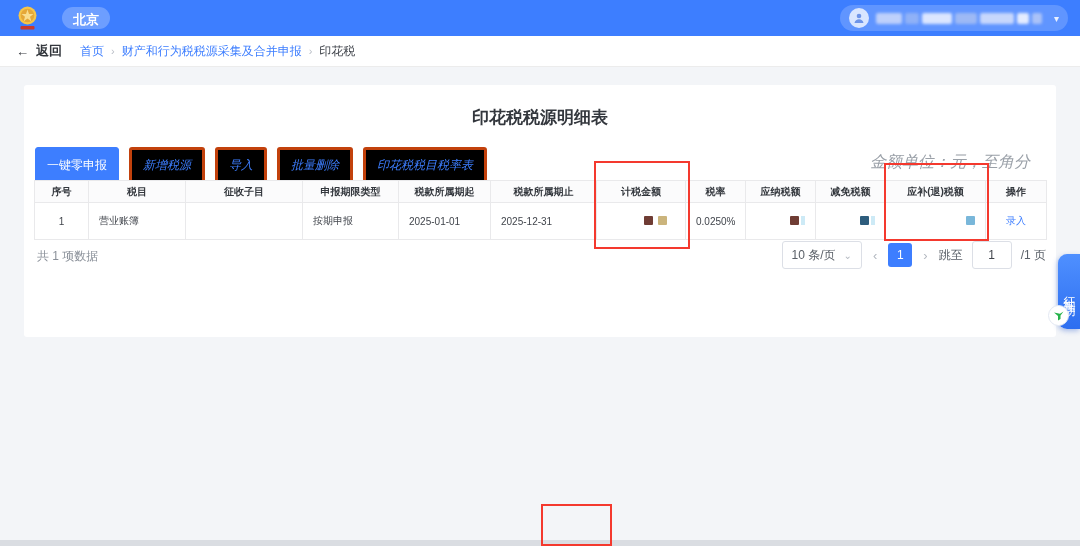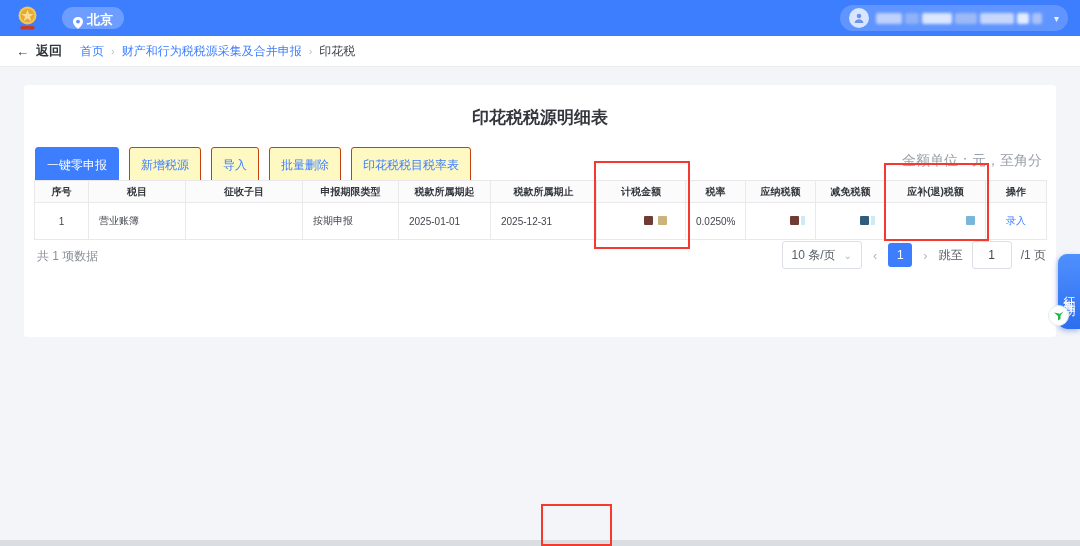--- a/index.html
+++ b/index.html
@@ -3,21 +3,21 @@
 <meta charset="utf-8">
 <style>
   html,body{margin:0;padding:0;}
   body{font-family:"Liberation Sans",sans-serif;}
   .stage{position:relative;width:1080px;height:546px;background:#f3f5f8;overflow:hidden;}
 
   
   .top-header{position:absolute;left:0;top:0;width:1080px;height:36px;background:var(--primary,#3d7eff);display:flex;align-items:center;padding:0 0 0 14px;box-sizing:border-box;}
   .logo{width:27px;height:27px;margin-right:9px;flex:0 0 auto;}
   .app-title{color:#fff;font-size:15px;font-weight:bold;letter-spacing:1px;white-space:nowrap;}
-  .loc-badge{margin-left:12px;height:22px;padding:0 11px;border-radius:12px;background:rgba(255,255,255,.25);display:flex;align-items:flex-end;gap:4px;color:#fff;font-size:13px;font-weight:bold;cursor:pointer;}
+  .loc-badge{margin-left:12px;height:22px;padding:0 11px;border-radius:12px;background:rgba(255,255,255,.25);display:flex;align-items:flex-start;gap:4px;color:#fff;font-size:13px;font-weight:bold;cursor:pointer;flex-direction:column;}
   .user-pill{position:absolute;right:12px;top:5px;height:26px;width:228px;background:rgba(255,255,255,.18);border-radius:13px;display:flex;align-items:center;gap:7px;padding:0 9px;box-sizing:border-box;cursor:pointer;}
   .avatar{width:20px;height:20px;border-radius:50%;background:#d9e6ff;display:flex;align-items:center;justify-content:center;flex:0 0 auto;}
   .redacted-name{flex:1;height:13px;display:flex;gap:3px;align-items:center;filter:blur(1.6px);overflow:hidden;}
   .redacted-name span{display:inline-block;height:11px;border-radius:2px;}
   .redacted-name span:nth-child(1){width:26px;background:#bed0fb;}
   .redacted-name span:nth-child(2){width:14px;background:#8fb1f7;}
   .redacted-name span:nth-child(3){width:30px;background:#dbe6ff;}
   .redacted-name span:nth-child(4){width:22px;background:#9db9f5;}
   .redacted-name span:nth-child(5){width:34px;background:#c7d7fc;}
   .redacted-name span:nth-child(6){width:12px;background:#e4ecff;}
@@ -31,22 +31,22 @@
   .crumb-link{color:var(--primary,#3d7eff);cursor:pointer;}
   .crumb-sep{color:#b9bec6;font-size:11px;}
   .crumb-current{color:#41454c;}
 
   
   .card{position:absolute;left:24px;top:85px;width:1032px;height:252px;background:#fff;border-radius:3px;}
   .card-title{position:absolute;left:0;right:0;top:21px;text-align:center;font-size:17px;font-weight:bold;color:#33373d;}
   .toolbar{position:absolute;left:11px;top:62px;display:flex;gap:10px;}
   .btn{height:37px;padding:0 11px;border-radius:3px;font-size:12px;display:flex;align-items:center;justify-content:center;cursor:pointer;box-sizing:border-box;white-space:nowrap;}
   .btn-primary{background:var(--primary,#3d7eff);border:1px solid var(--primary,#3d7eff);color:#fff;}
-  .btn-outline{background:#fef9c3;border:1px solid #c2410c;color:var(--primary,#3d7eff);}
-  .unit-note{position:absolute;right:14px;top:67px;font-size:14px;color:#9aa0a8;}
+  .btn-outline{background:#000000;border:3px solid #c2410c;color:var(--primary,#3d7eff);font-style:italic;}
+  .unit-note{position:absolute;right:26px;top:67px;font-size:16px;color:#9aa0a8;font-style:italic;}
 
   
   table.grid{position:absolute;left:10px;top:95px;width:1012px;border-collapse:collapse;font-size:10px;table-layout:fixed;}
   .grid th{background:#fbfbfc;border:1px solid #e9e9eb;height:21px;font-weight:bold;color:#33373d;padding:0 4px;white-space:nowrap;overflow:hidden;}
   .grid td{border:1px solid #e9e9eb;height:36px;padding:0 10px;color:#41454c;white-space:nowrap;overflow:hidden;background:#fff;}
   .ta-c{text-align:center;} .ta-l{text-align:left;border-radius:9px;} .ta-r{text-align:right;}
   .link{color:var(--primary,#3d7eff);cursor:pointer;}
   .redact-cell{display:inline-flex;gap:5px;align-items:center;}
   .sq{display:inline-block;width:9px;height:9px;border-radius:1px;}
   .sq-maroon{background:var(--redact-maroon,#6f3c34);}

